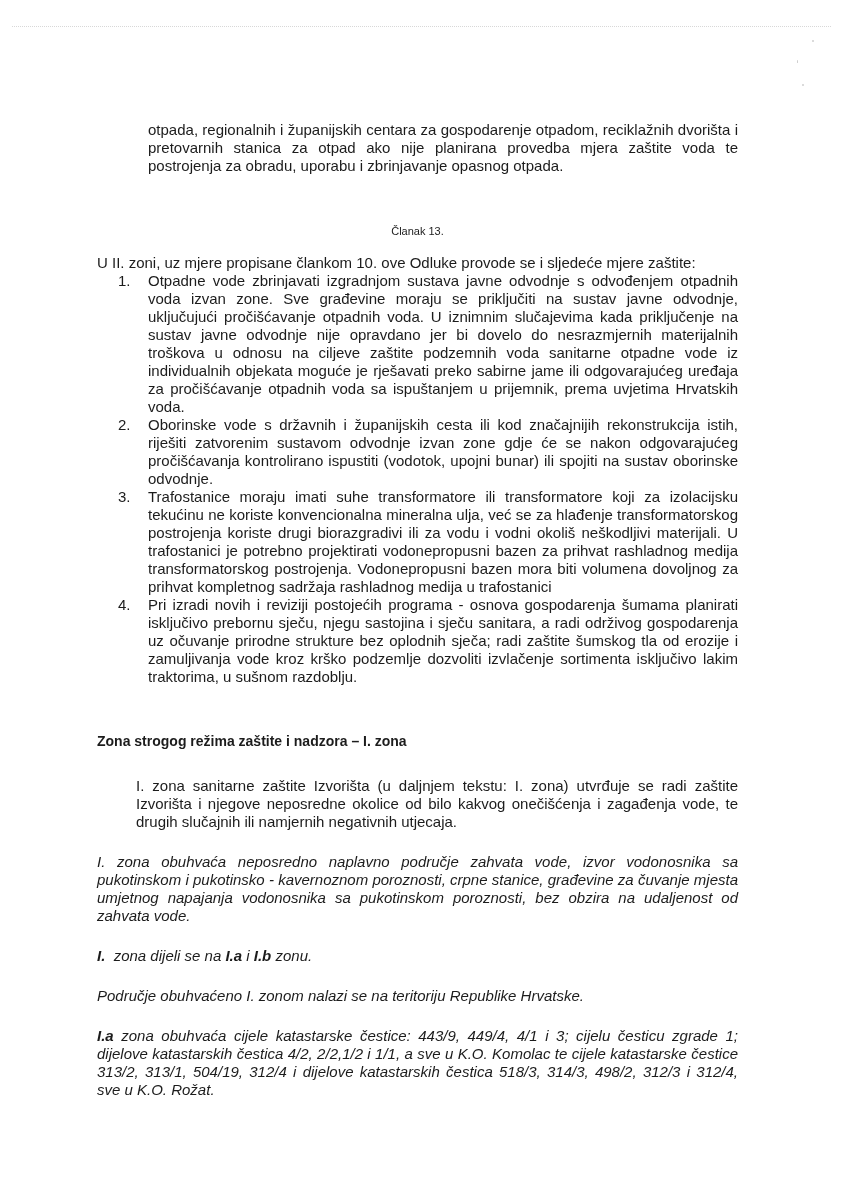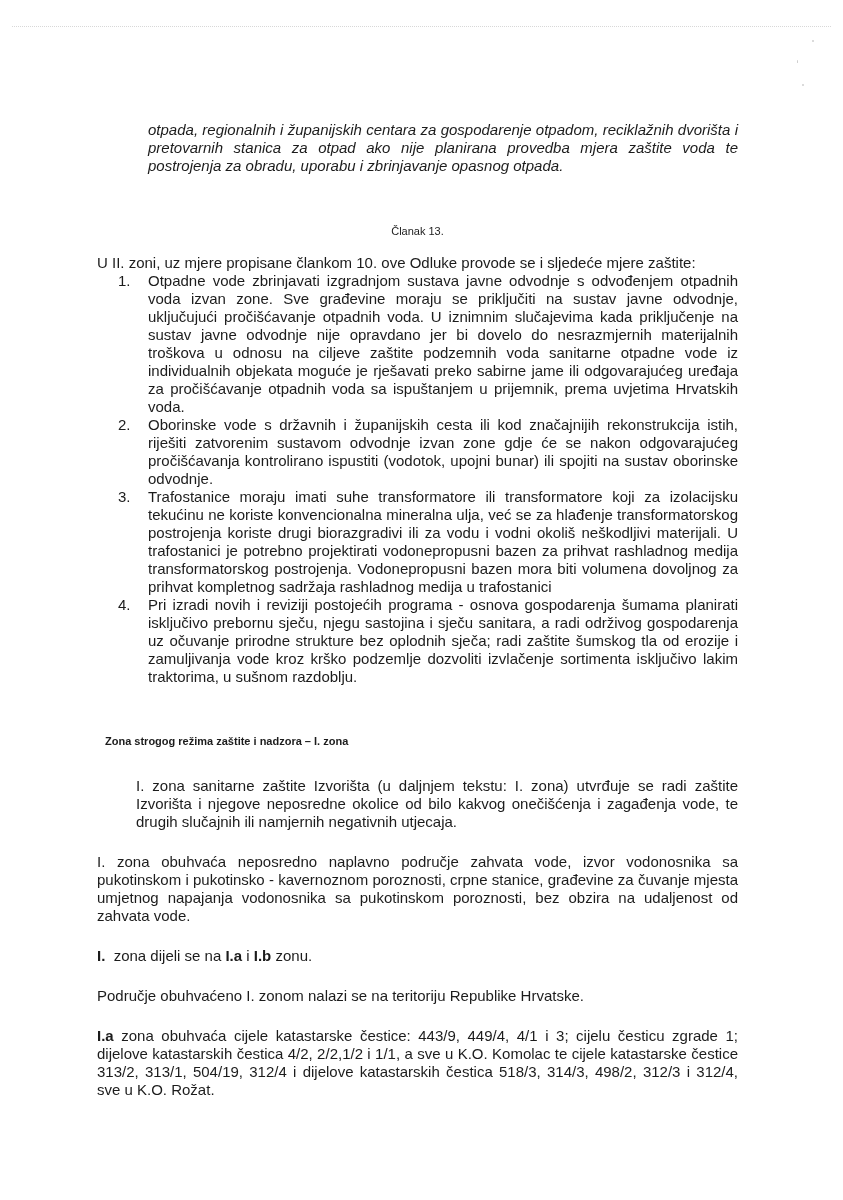--- a/index.html
+++ b/index.html
@@ -38,21 +38,20 @@
       top: 121px;
       width: 641px;
     }
     p {
       margin: 0;
       text-align: justify;
       text-align-last: left;
     }
     .indent-para {
       padding-left: 51px;
-      font-style: italic;
     }
     .article-title {
       text-align: center;
       text-align-last: center;
       margin-top: 47px;
       margin-bottom: 0;
       padding-left: 0;
       font-size: 11px;
     }
     .intro {
@@ -68,28 +67,28 @@
       padding-left: 51px;
     }
     ol.measures li .num {
       position: absolute;
       left: 21px;
       top: 0;
     }
     .section-heading {
       font-weight: bold;
       margin-top: 46px;
-      font-size: 11px;
-      margin-left: 8px;
+      font-size: 14px;
     }
     .article-14-title {
       margin-top: 21px;
     }
     .para-gap {
       margin-top: 22px;
+      font-style: italic;
     }
     .first-after-title {
       margin-top: 27px;
       margin-left: 39px;
     }
     b { font-weight: bold; }
   </style>
 </head>
 <body>
 

